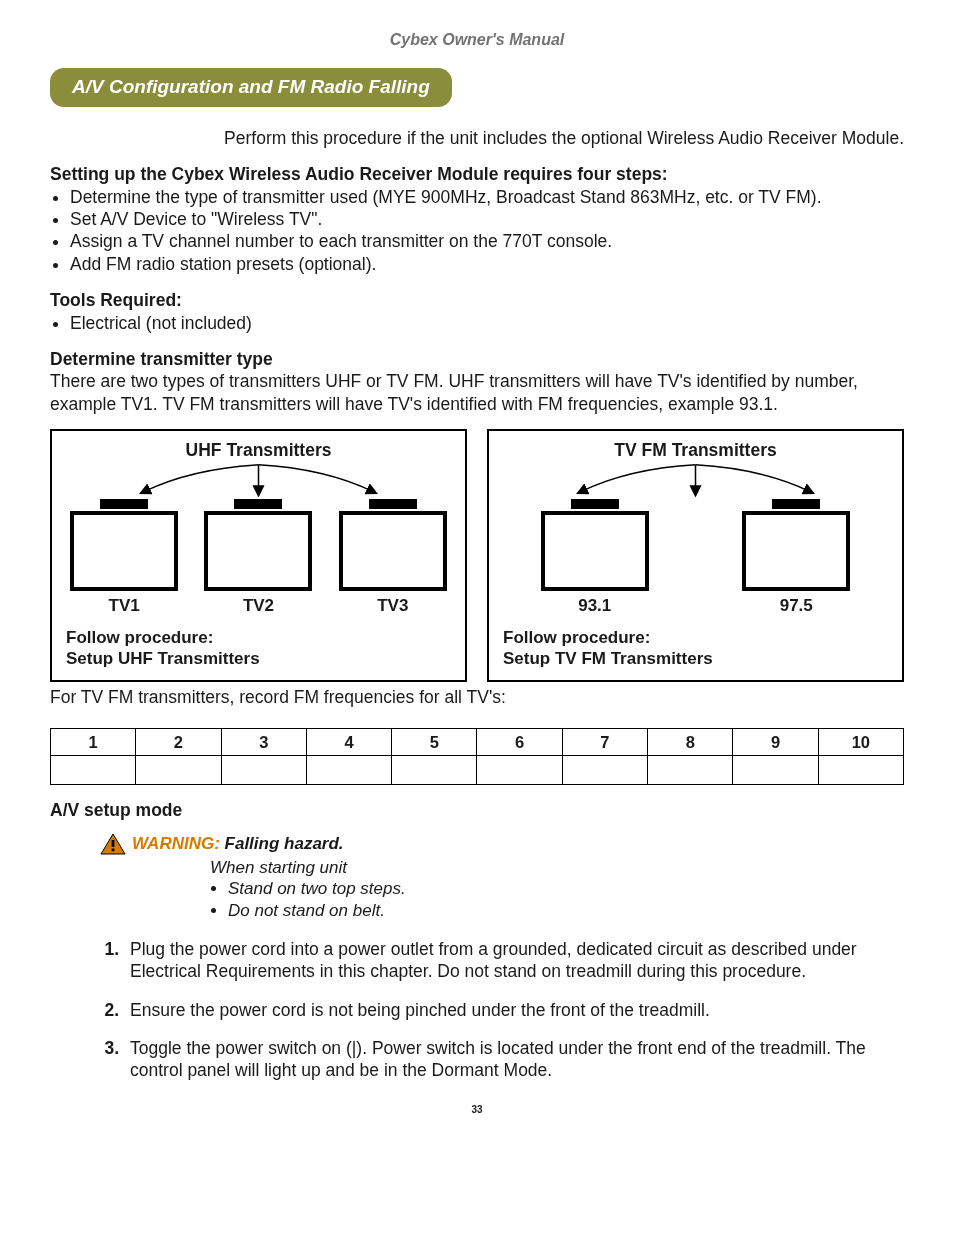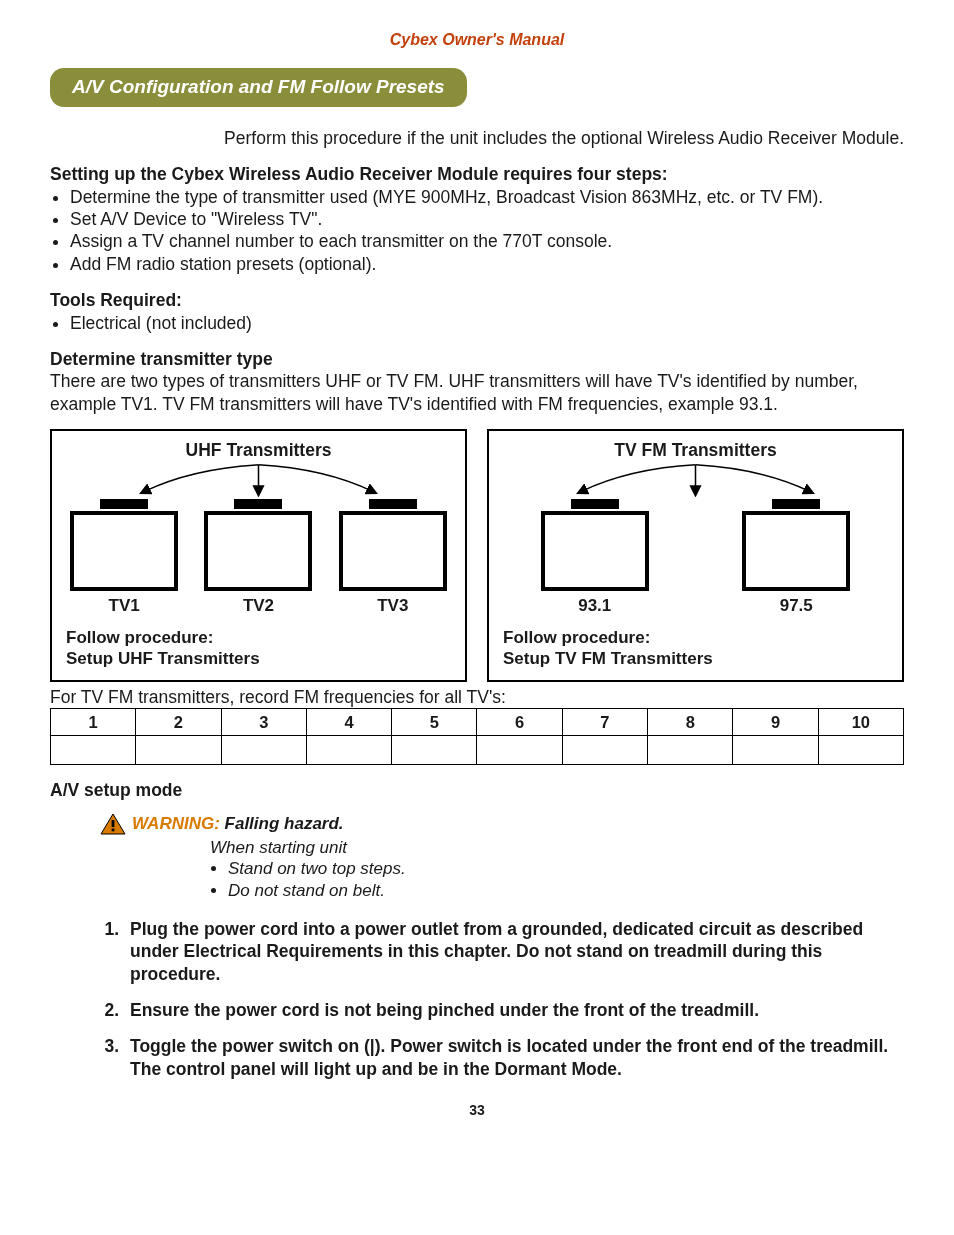--- a/index.html
+++ b/index.html
@@ -10,21 +10,21 @@
     color: #1a1a1a;
     background: #fff;
     width: 954px;
     box-sizing: border-box;
     line-height: 1.28;
   }
   .running-header {
     text-align: center;
     font-style: italic;
     font-weight: bold;
-    color: #c2410c;
+    color: #737373;
     font-size: 16px;
     margin-bottom: 18px;
   }
   .section-title-pill {
     display: inline-block;
     background: #8a8d3a;
     color: #fff;
     font-style: italic;
     font-weight: bold;
     font-size: 19px;
@@ -83,21 +83,21 @@
   .tv-label {
     font-weight: bold;
     font-size: 17px;
   }
   .follow {
     margin-top: 10px;
     font-weight: bold;
     font-size: 17px;
     line-height: 1.25;
   }
-  .freq-note { margin: 4px 0 0 0; }
+  .freq-note { margin: 4px 0 20px 0; }
   table.freq {
     border-collapse: collapse;
     width: 100%;
     margin-bottom: 14px;
   }
   table.freq td {
     border: 1.5px solid #000;
     height: 24px;
     text-align: center;
     font-weight: bold;
@@ -130,61 +130,61 @@
   }
   .warn-text {
     font-style: italic;
     font-weight: bold;
     font-size: 17px;
   }
   .warn-body {
     margin-left: 160px;
     font-style: italic;
     font-size: 17px;
-    margin-bottom: 16px;
   }
   .warn-body ul {
     margin: 0;
     padding-left: 18px;
   }
   ol.steps {
     margin: 0 0 0 50px;
     padding: 0 0 0 24px;
   }
   ol.steps li {
     margin-bottom: 14px;
-    font-weight: bold;
+    font-weight: normal;
     padding-left: 6px;
+    margin-top: 16px;
   }
   ol.steps li::marker {
     font-weight: bold;
   }
   .page-num {
     text-align: center;
     font-weight: bold;
-    font-size: 14px;
+    font-size: 10px;
     margin-top: 22px;
   }
   svg.fan { width: 100%; height: 38px; display: block; }
 </style>
 </head>
 <body>
 
 
 
 <div class="running-header">Cybex Owner's Manual</div>
 
-<div class="section-title-pill">A/V Configuration and FM Follow Presets</div>
+<div class="section-title-pill">A/V Configuration and FM Radio Falling</div>
 
 <p class="para">Perform this procedure if the unit includes the optional Wireless Audio Receiver Module.</p>
 
 <div class="block">
   <div class="bold">Setting up the Cybex Wireless Audio Receiver Module requires four steps:</div>
   <ul class="bullets">
-    <li>Determine the type of transmitter used (MYE 900MHz, Broadcast Vision 863MHz, etc. or TV FM).</li>
+    <li>Determine the type of transmitter used (MYE 900MHz, Broadcast Stand 863MHz, etc. or TV FM).</li>
     <li>Set A/V Device to "Wireless TV".</li>
     <li>Assign a TV channel number to each transmitter on the 770T console.</li>
     <li>Add FM radio station presets (optional).</li>
   </ul>
 </div>
 
 <div class="block">
   <div class="bold">Tools Required:</div>
   <ul class="bullets">
     <li>Electrical (not included)</li>

